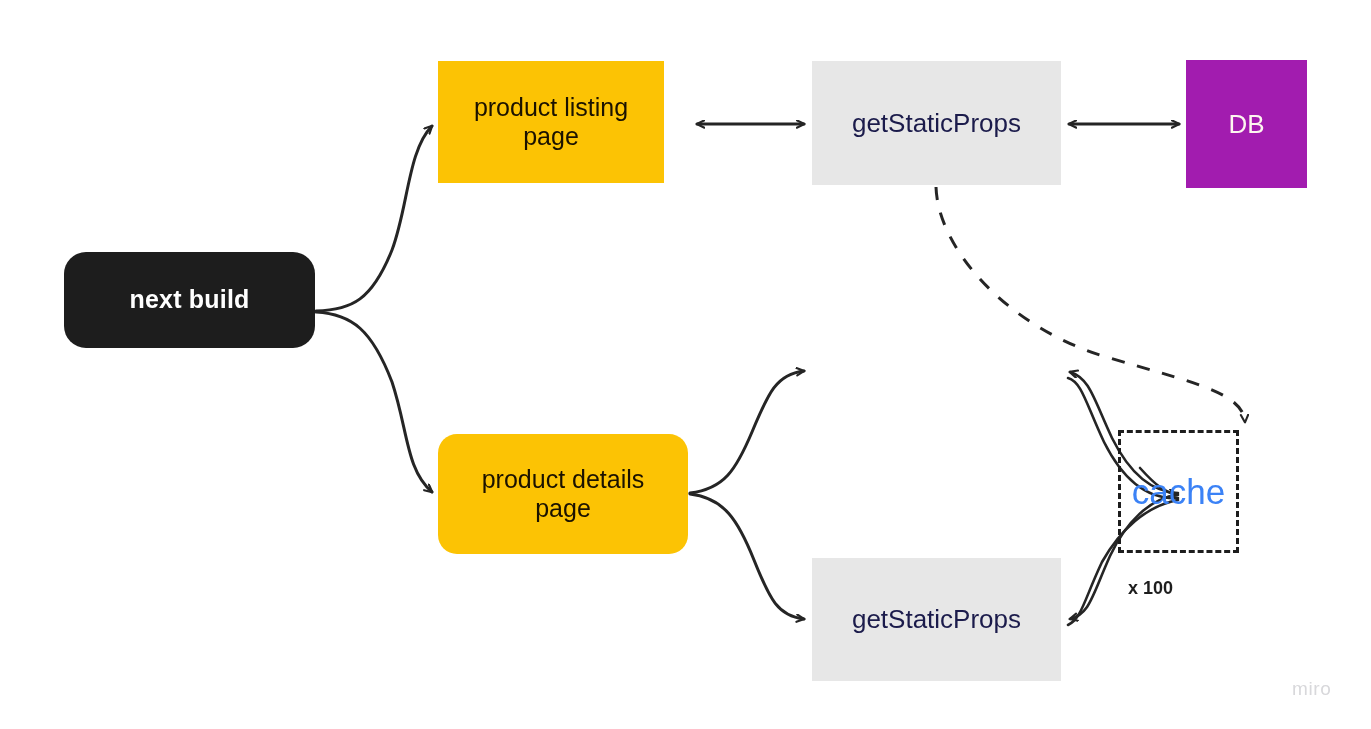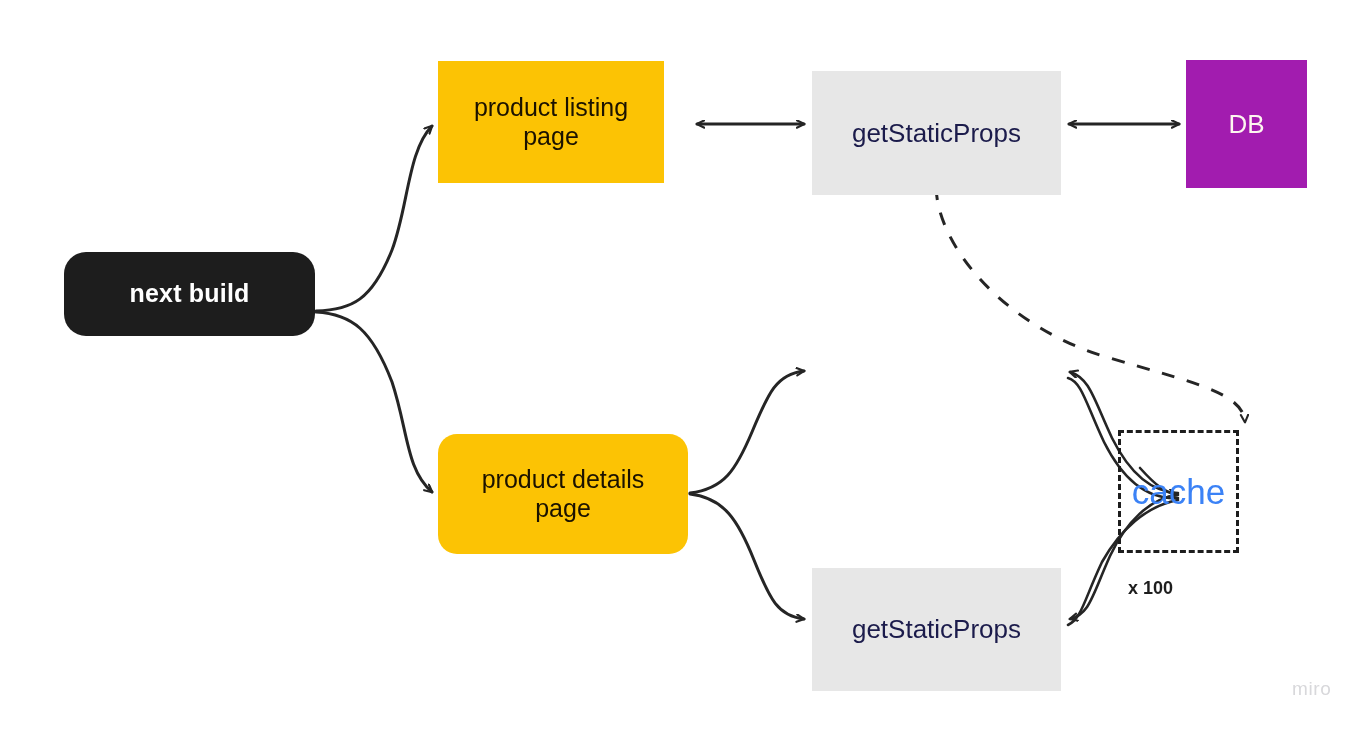--- a/index.html
+++ b/index.html
@@ -36,21 +36,21 @@
   }
   .node-label {
     display: block;
     width: 100%;
     white-space: pre-line;
   }
   .n-build {
     left: 64px;
     top: 252px;
     width: 251px;
-    height: 84px;
+    height: 96px;
     background: #1d1d1d;
     border-radius: 22px;
     color: #ffffff;
     font-size: 25px;
     font-weight: 700;
     letter-spacing: 0.2px;
   }
   .n-yellow {
     background: #FCC304;
     color: #1b1200;
@@ -68,21 +68,20 @@
     top: 434px;
     width: 250px;
     height: 120px;
     border-radius: 19px;
   }
   .n-gray {
     background: #e7e7e7;
     color: #1b1b4b;
     font-size: 26px;
     font-weight: 400;
-    margin-top: 10px;
   }
   .n-gsp-top {
     left: 812px;
     top: 61px;
     width: 249px;
     height: 124px;
   }
   .n-gspaths {
     left: 812px;
     top: 311px;

